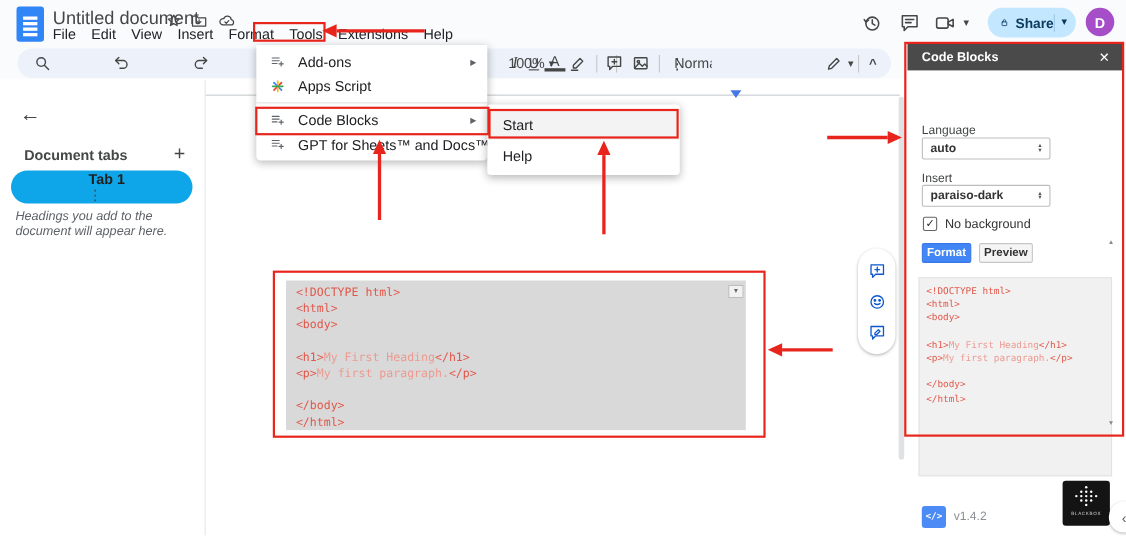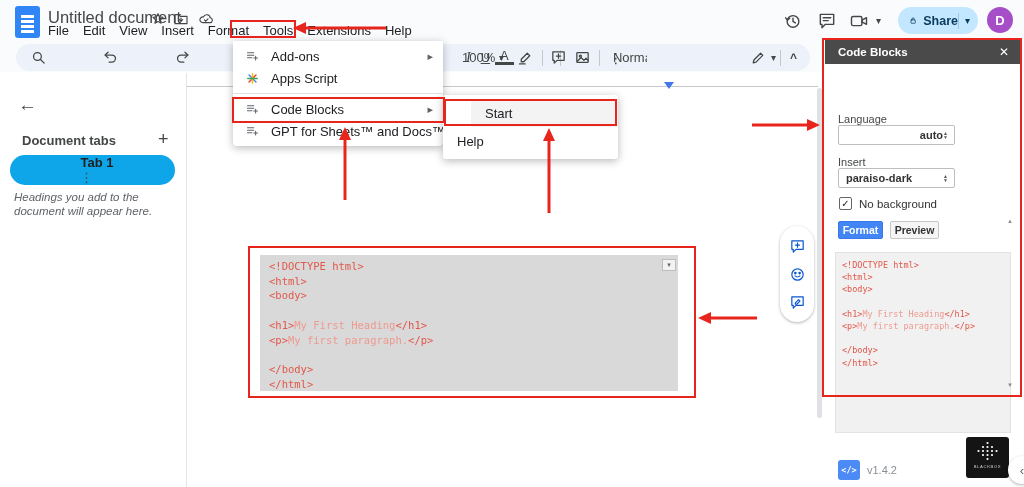--- a/index.html
+++ b/index.html
@@ -55,21 +55,21 @@
   
   .menu { background:#fff; box-shadow:0 2px 8px rgba(0,0,0,.28); border-radius:0 0 4px 4px; z-index:5; }
   #ext-menu { position:absolute; left:233px; top:41px; width:210px; padding:4px 0; }
   .menu-row { height:22px; display:flex; align-items:center; padding:0 10px 0 12px; cursor:pointer; }
   .menu-row svg { stroke:#5f6368; fill:none; stroke-width:1.7; stroke-linecap:round; flex:0 0 auto; }
   .menu-label { font-size:13px; color:#202124; margin-left:11px; flex:1; white-space:nowrap; }
   .menu-arrow { font-size:11px; color:#5f6368; }
   .menu-divider { height:1px; background:#e0e0e0; margin:4px 0; }
   #cb-submenu { position:absolute; left:443px; top:95px; width:175px; padding:4px 0; border-radius:3px; }
   .sub-row { height:28px; display:flex; align-items:center; padding:0 14px; font-size:13px; color:#202124; cursor:pointer; }
-  .sub-row.hl { background:#f3f3f3;margin-left:28px; }
+  .sub-row.hl { background:#f3f3f3; }
   
   #panel { position:absolute; left:825px; top:40px; width:195px; height:355px; background:#fff; }
   #panel-header { position:absolute; left:0; top:0; width:195px; height:24px; background:#4a4a4a; display:flex; align-items:center; }
   #panel-title { color:#fff; font-size:11.5px; font-weight:bold; margin-left:13px; flex:1; }
   #panel-close { color:#fff; font-size:12px; margin-right:11px; cursor:pointer; }
   .panel-label { position:absolute; left:13px; font-size:11px; color:#444746; }
   .panel-select { position:absolute; left:13px; width:117px; height:20px; background:#fff; border:1px solid #bdbdbd; border-radius:2px; display:flex; align-items:center; cursor:pointer; }
   .panel-select .sel-val { font-size:11px; font-weight:bold; color:#333; margin-left:7px; flex:1; }
   .spinner { display:flex; flex-direction:column; margin-right:6px; color:#555; }
   .spinner span { font-size:5px; line-height:4.5px; }
@@ -337,21 +337,21 @@
     <div class="sub-row hl">Start</div>
     <div class="sub-row">Help</div>
   </div>
 
   <div id="panel">
     <div id="panel-header">
       <span id="panel-title">Code Blocks</span>
       <span id="panel-close">✕</span>
     </div>
     <span class="panel-label" style="top:73px;">Language</span>
-    <div class="panel-select" style="top:85px;text-align:right;">
+    <div class="panel-select" style="top:85px;">
       <span class="sel-val">auto</span>
       <span class="spinner">
           <span>▲</span>
           <span>▼</span>
         </span>
     </div>
     <span class="panel-label" style="top:116px;">Insert</span>
     <div class="panel-select" style="top:128px;">
       <span class="sel-val">paraiso-dark</span>
       <span class="spinner">

